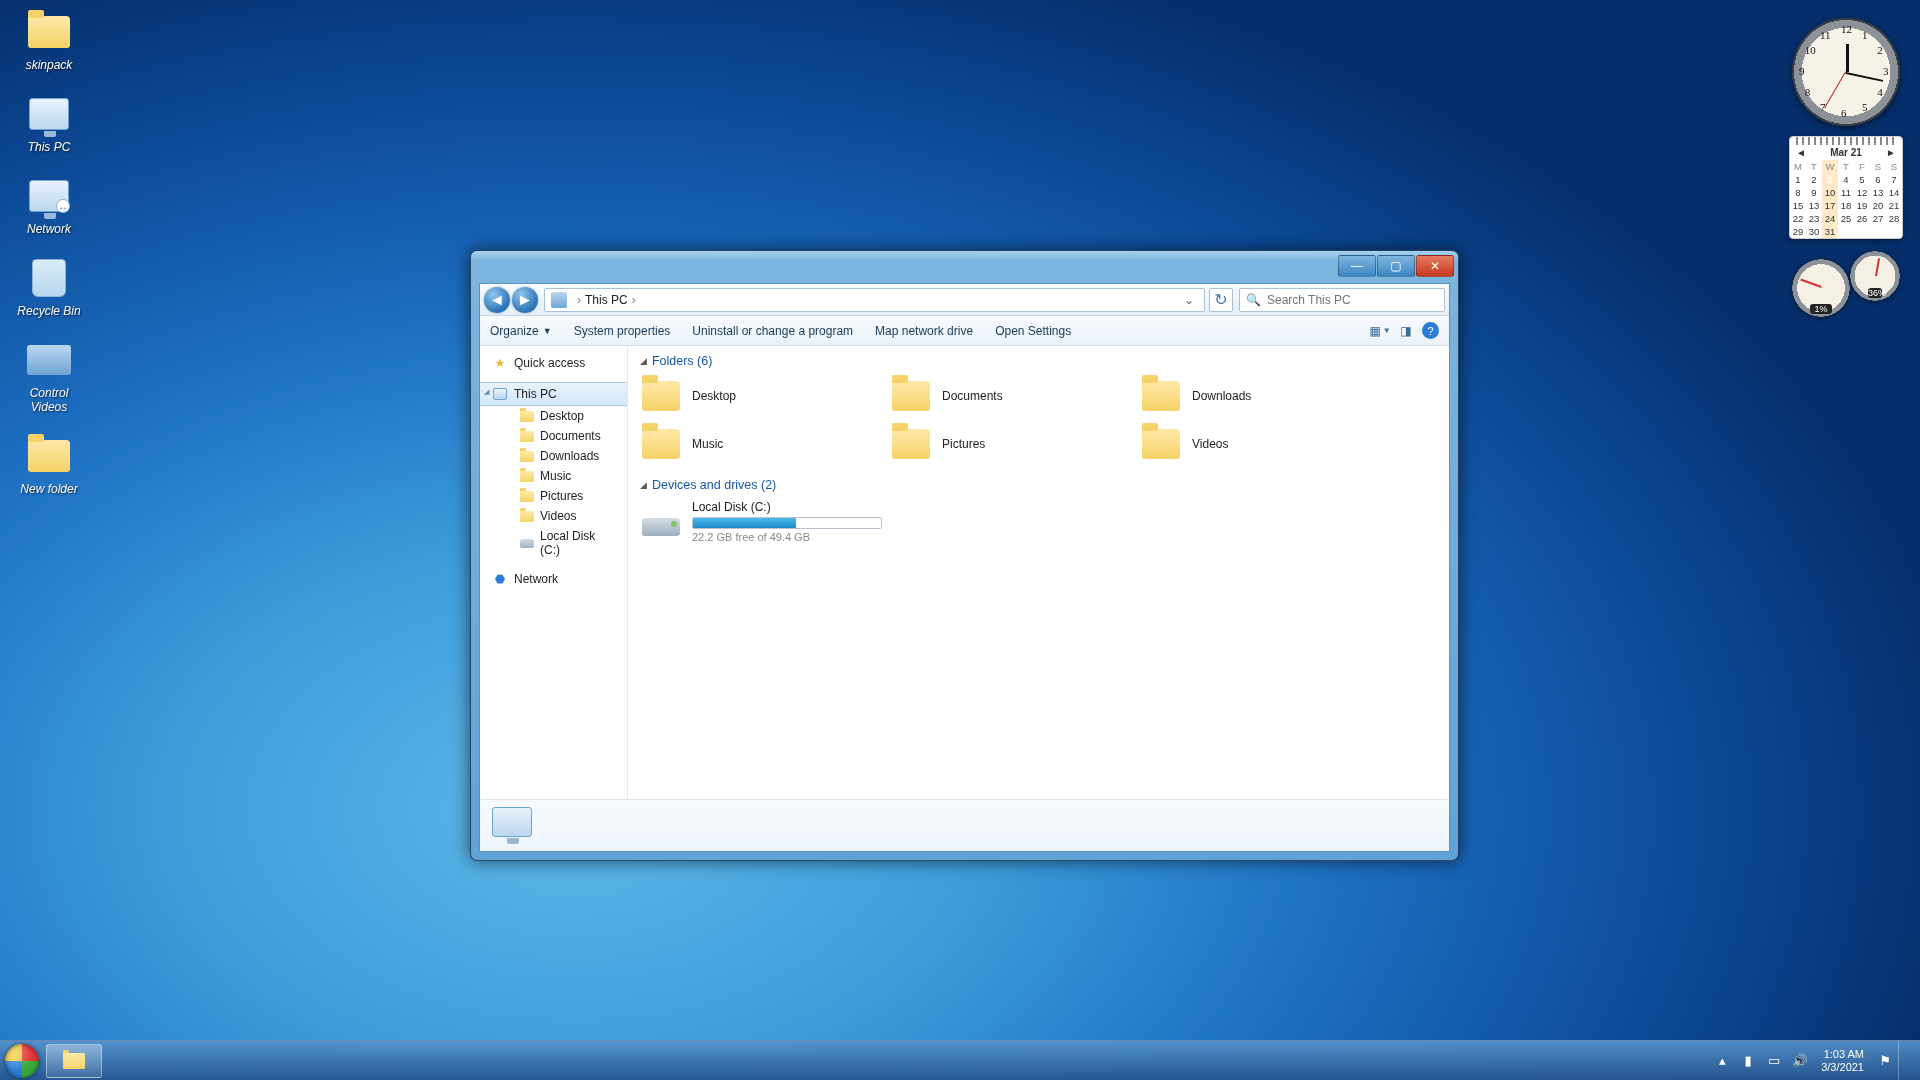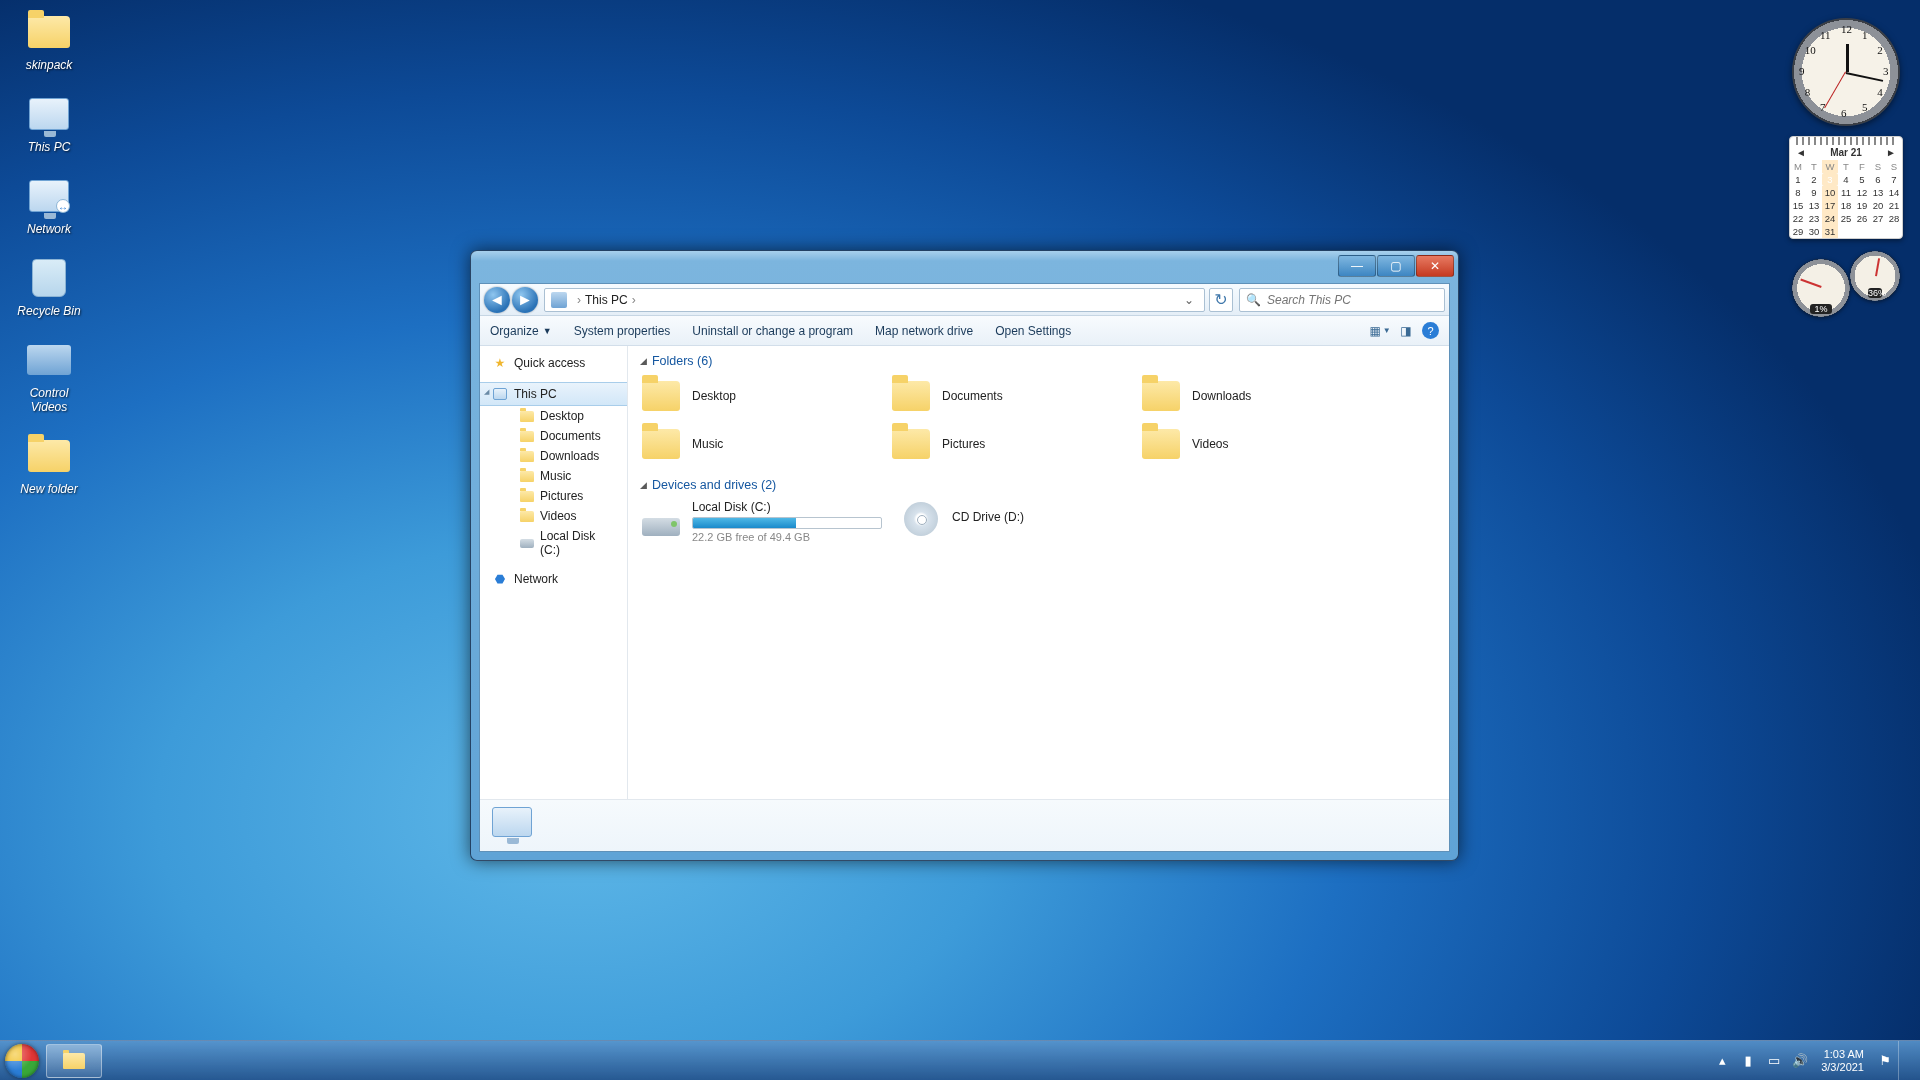--- a/index.html
+++ b/index.html
@@ -54,21 +54,21 @@
 .win-body { position:absolute; left:8px; right:8px; top:32px; bottom:8px; background:#fff; border:1px solid #5f91b9; display:flex; flex-direction:column; }
 .addrbar { height:32px; background: linear-gradient(#f6fbff,#e4eef7); border-bottom:1px solid #c6d6e4; display:flex; align-items:center; padding: 0 4px; }
 .navbtn { width:26px; height:26px; border-radius:50%; background: radial-gradient(circle at 35% 30%, #8fc6ef, #2a72b6 70%); margin-right:2px; display:flex; align-items:center; justify-content:center; color:#fff; cursor:pointer; box-shadow: 0 0 2px rgba(0,0,0,.4); }
 .addr { flex:1; height:24px; border:1px solid #aac0d3; border-radius:2px; background:#fff; display:flex; align-items:center; padding:0 6px; font-size:12px; color:#222; margin: 0 4px; }
 .addr .crumb-icon { width:16px; height:16px; background:linear-gradient(#bcd7ef,#6fa3d4); border-radius:2px; margin-right:6px; }
 .addr .sep { color:#888; margin:0 4px; }
 .addr .drop { margin-left:auto; color:#666; cursor:pointer; padding:0 4px; }
 .refresh { width:24px; height:24px; border:1px solid #aac0d3; border-radius:2px; background:#fff; display:flex; align-items:center; justify-content:center; color:#4078ab; cursor:pointer; }
 .search { width:206px; height:24px; margin-left:6px; border:1px solid #aac0d3; border-radius:2px; background:#fff; display:flex; align-items:center; padding:0 6px; font-size:12px; color:#888; }
 .search .sicon { margin-right:6px; color:#4078ab; }
-.search input { border:none; outline:none; flex:1; font-size:12px; font-style:italic; color:#7f1d1d; }
+.search input { border:none; outline:none; flex:1; font-size:12px; color:#7f1d1d; }
 
 .cmdbar { height:30px; background: linear-gradient(#f8fbfe,#e9f1f8); border-bottom:1px solid #d2deea; display:flex; align-items:center; padding:0 10px; font-size:12px; color:#1a3a5a; }
 .cmd { margin-right:22px; cursor:pointer; display:flex; align-items:center; }
 .cmd .drop-sm { font-size:9px; margin-left:4px; }
 .cmdright { margin-left:auto; display:flex; align-items:center; }
 .cmdright .cicon { width:20px; height:20px; margin-left:6px; cursor:pointer; display:flex; align-items:center; justify-content:center; color:#3a6a94; }
 
 .content { flex:1; display:flex; min-height:0; }
 .nav { width:148px; border-right:1px solid #e2e8ee; padding:6px 0; font-size:12px; overflow:auto; }
 .nav .nitem { padding:3px 10px 3px 24px; cursor:pointer; display:flex; align-items:center; color:#222; }
@@ -443,28 +443,20 @@
                   <div class="drive-shape"></div>
                 </div>
               <div class="dtxt">
                 <div>Local Disk (C:)</div>
                 <div class="dbar">
                     <div class="fill" id="drive-fill" style="width: 55%;"></div>
                   </div>
                 <div class="sub">22.2 GB free of 49.4 GB</div>
               </div>
             </div>
-            <div class="drive-item">
-              <div class="dicon2">
-                  <div class="cd-shape"></div>
-                </div>
-              <div class="dtxt" style="padding-top:10px">
-                <div>CD Drive (D:)</div>
-              </div>
-            </div>
           </div>
         </div>
       </div>
       <div class="details">
         <div class="dimg">
             <div class="pc-shape"></div>
           </div>
       </div>
     </div>
   </div>

